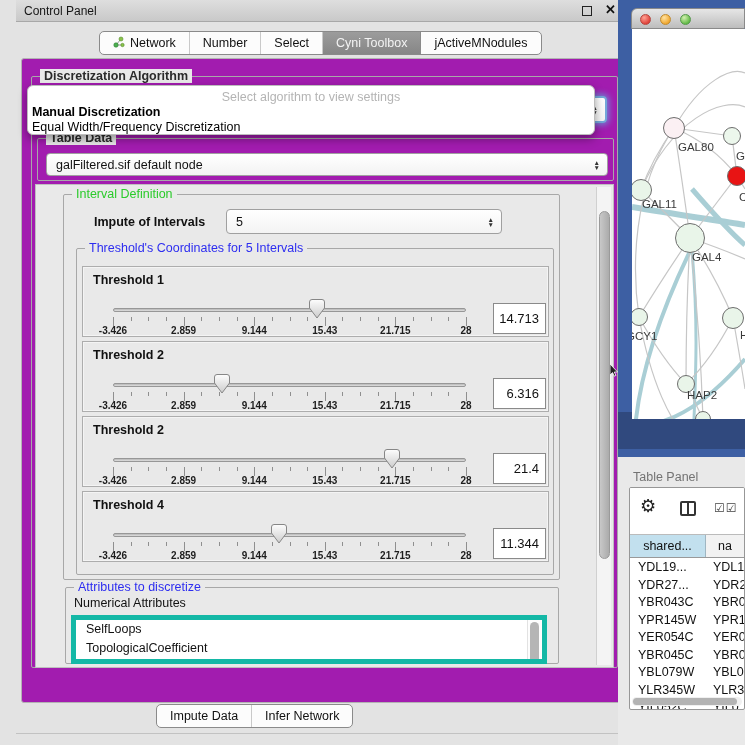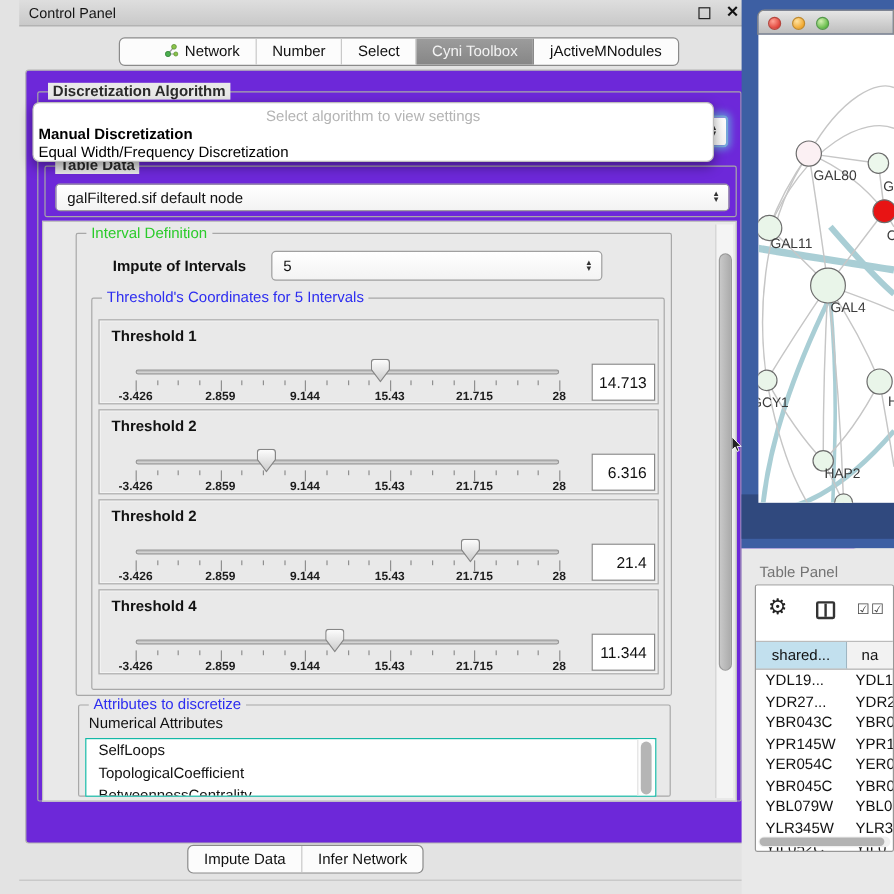--- a/index.html
+++ b/index.html
@@ -9,29 +9,29 @@
   
   .control-panel { position:absolute; left:16px; top:0; width:620px; height:745px; background:#e3e3e3; }
   .titlebar { position:absolute; left:0; top:0; width:100%; height:22px;
               background:linear-gradient(#dedede,#c9c9c9); border-bottom:1px solid #a8a8a8; }
   .titlebar .ptitle { position:absolute; left:8px; top:4px; font-size:12px; color:#151515; }
   .float-icon { position:absolute; right:44px; top:6px; width:10px; height:10px; border:1.5px solid #222; background:transparent; }
   .close-icon { position:absolute; right:20px; top:2px; font-size:13px; font-weight:bold; color:#111; }
 
   .tabgroup { position:absolute; display:flex; height:24px; background:#fcfcfc;
               border:1px solid #8a8a8a; border-radius:5px; overflow:hidden; }
-  .top-tabs { top:31px; left:83px;padding-left:24px; }
+  .top-tabs { top:31px; left:83px; }
   .bottom-tabs { top:704px; left:140px; }
   .tab { padding:0 13px; font-size:12.5px; display:flex; align-items:center; gap:5px;
          border-right:1px solid #c9c9c9; white-space:nowrap; color:#111; }
   .tab:last-child { border-right:none; }
   .tab.selected { background:linear-gradient(#9c9c9c,#868686); color:#f3f3f3; border-right-color:#8a8a8a; }
 
   .content { position:absolute; left:5px; top:58px; width:692px; height:645px;
-             background:#6d28d9; border:1px solid #b3b3b3; border-radius:3px; }
+             background:#a21caf; border:1px solid #b3b3b3; border-radius:3px; }
 
   .group { position:absolute; border:1px solid #a8a8a8; border-radius:2px; }
   .gtitle { position:absolute; top:-8px; left:8px; background:#e9e9e9; padding:0 4px;
             font-size:12.5px; white-space:nowrap; }
   .gtitle.dark { color:#2b2b2b; font-weight:bold; }
   .gtitle.green { color:#2bcb2b; }
   .gtitle.blue { color:#2d2df0; }
 
   .combo { position:absolute; background:linear-gradient(#ffffff,#f3f3f3); border:1px solid #a0a0a0;
            border-radius:4px; font-size:12.5px; }
@@ -61,21 +61,21 @@
            background:linear-gradient(#b6b6b6,#e0e0e0); border:1px solid #979797; border-radius:3px; }
   .thumb { position:absolute; top:32px; width:16px; height:20px; }
   .ticks { position:absolute; left:0; top:0; width:100%; height:100%; }
   .tick { position:absolute; top:50px; width:1px; height:4px; background:#8f8f8f; }
   .tick.major { height:9px; }
   .tick-label { position:absolute; top:58px; transform:translateX(-50%); font-size:10px; font-weight:bold; color:#1d1d1d; }
   .valbox { position:absolute; left:410px; top:36px; width:53px; height:31px; background:#fff;
             border:1px solid #8a8a8a; font-size:13px; text-align:right; line-height:29px; padding-right:6px; }
 
   .attr-list { position:absolute; left:5px; top:27px; width:476px; height:49px; background:#fff;
-               border:1px solid #14b8a6; overflow:hidden; }
+               border:5px solid #14b8a6; overflow:hidden; }
   .attr-item { font-size:12.5px; line-height:19px; padding-left:10px; white-space:nowrap; }
   .attr-scroll { position:absolute; right:1px; top:0; width:14px; height:100%; background:#fdfdfd; border-left:1px solid #e2e2e2;}
   .attr-thumb { position:absolute; left:2px; top:2px; width:9px; height:44px; background:#b5b5b5; border-radius:5px; }
 
   .bottombar { position:absolute; left:0; bottom:0; width:100%; height:36px; background:#ececec;
                border-top:1px solid #b5b5b5; }
   .apply-btn { position:absolute; left:223px; top:4px; width:58px; height:22px;
                background:linear-gradient(#ffffff,#e7e7e7); border:1px solid #969696; border-radius:5px;
                font-size:13px; text-align:center; line-height:20px; }
 

